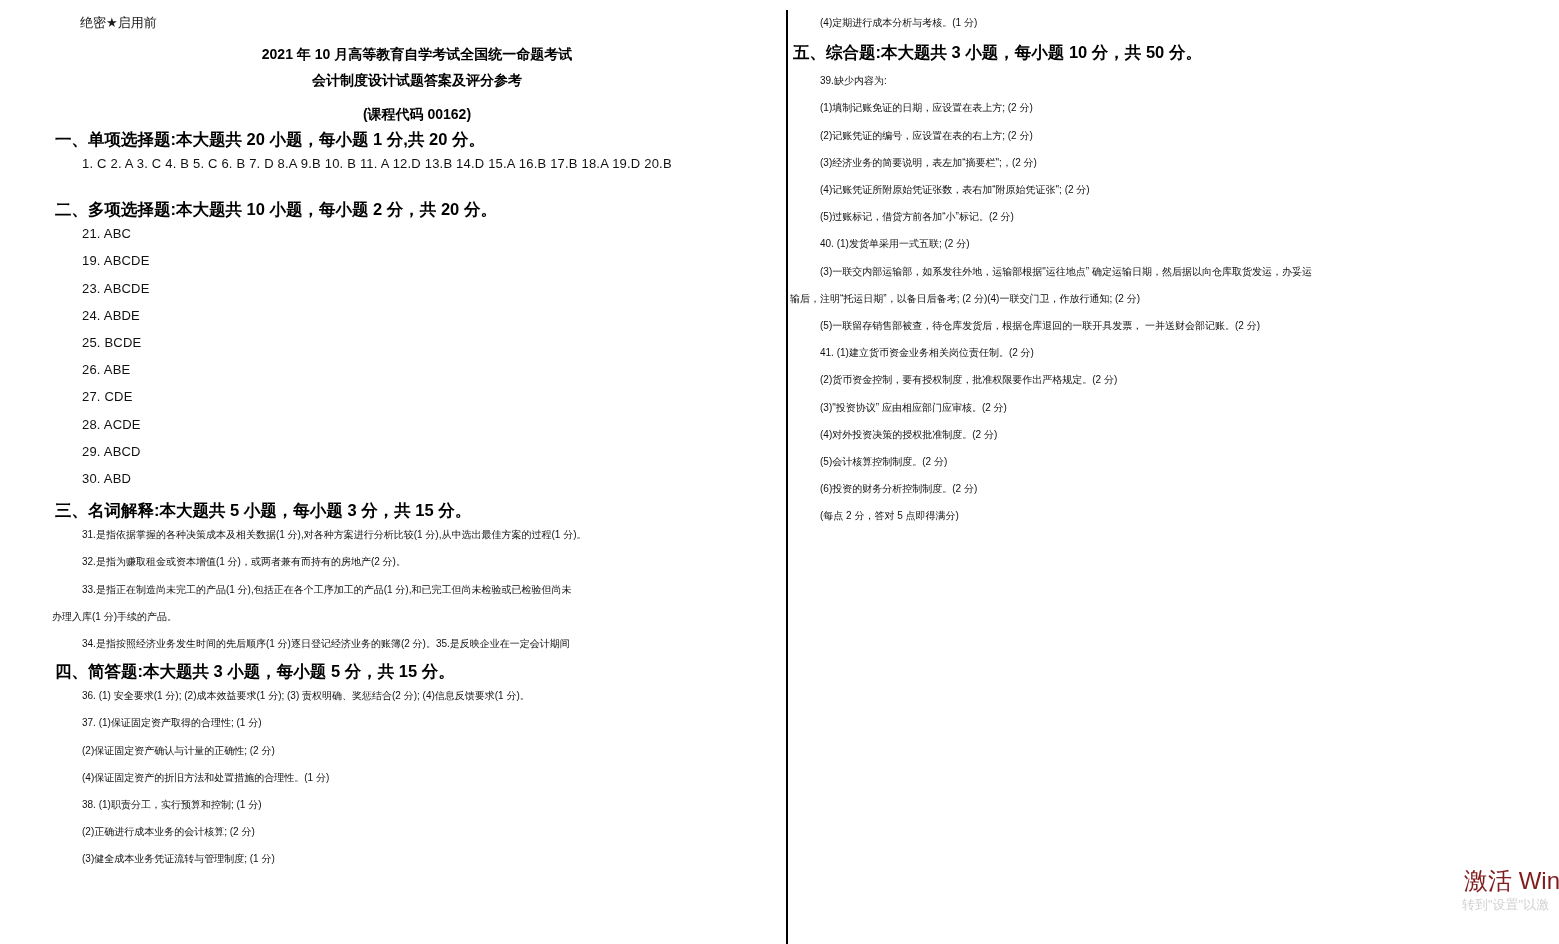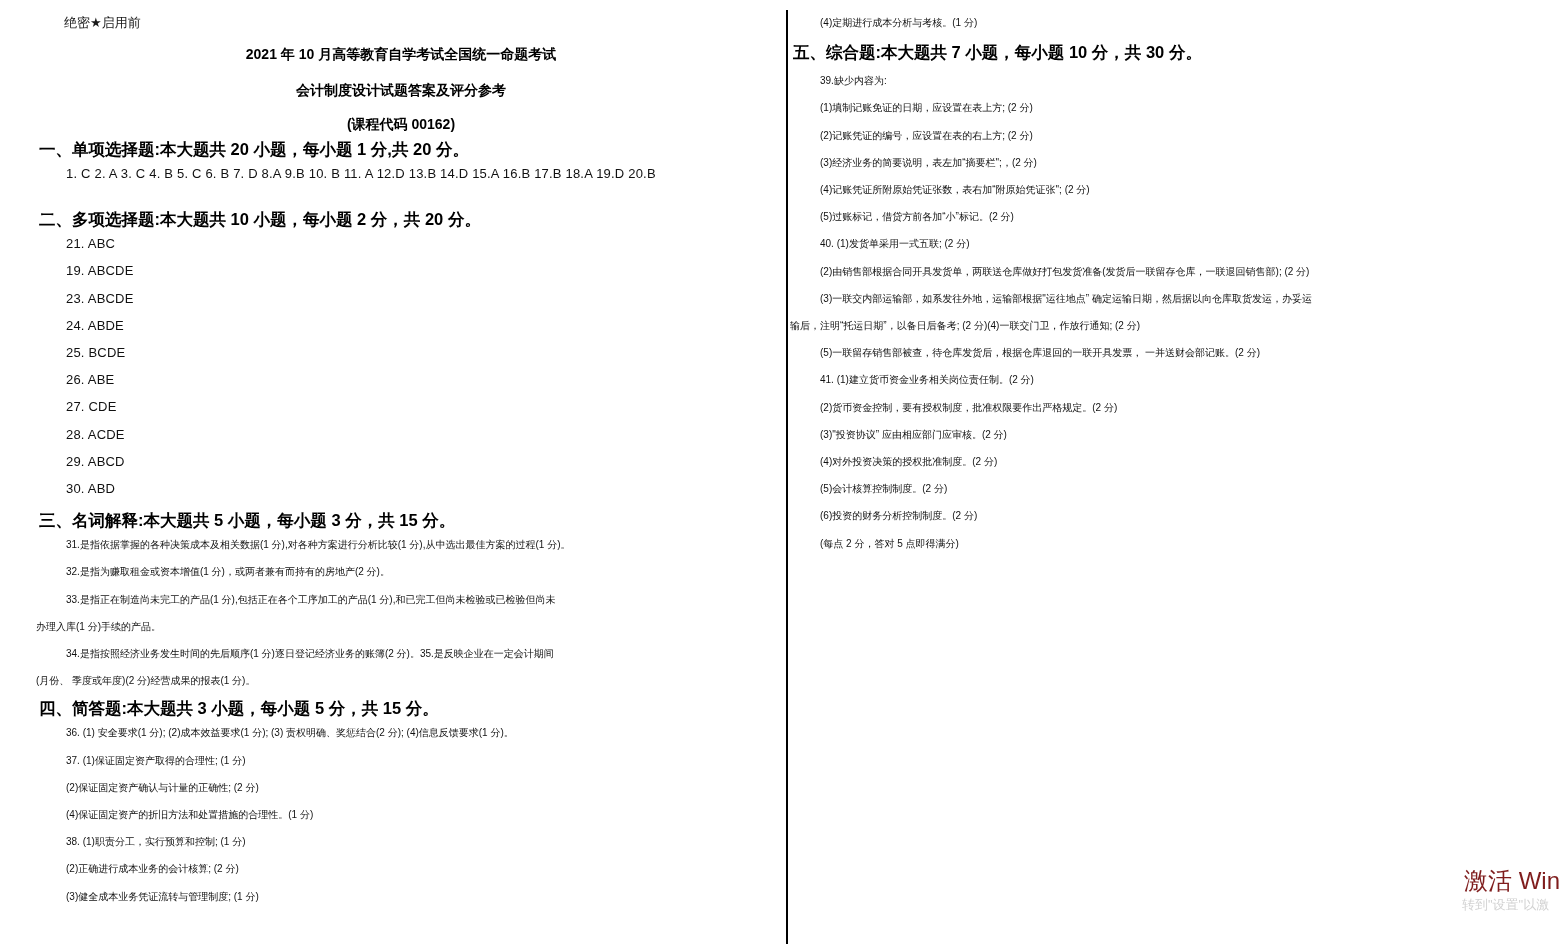--- a/index.html
+++ b/index.html
@@ -3,26 +3,26 @@
 <meta charset="utf-8">
 <style>
   html,body{margin:0;padding:0;}
   body{
     width:1559px;height:944px;background:#ffffff;overflow:hidden;position:relative;
     font-family:"Liberation Sans","DejaVu Sans",sans-serif;color:#111;
   }
   .page{position:absolute;inset:0;background:#fff;}
   .divider{position:absolute;left:786px;top:10px;width:2px;height:934px;background:#000;}
   .col{position:absolute;top:0;}
-  .col-left{left:36px;width:730px;}
+  .col-left{left:52px;width:730px;}
   .col-right{left:790px;width:760px;}
   .secret{padding-top:14px;margin-left:28px;font-size:13px;line-height:17px;color:#1a1a1a;}
   .t{font-size:14px;line-height:26px;font-weight:700;text-align:center;white-space:nowrap;color:#000;}
   .t1{margin-top:10px;}
-  .t2{margin-top:10px;text-align:center;}
+  .t2{text-align:center;}
   .t3{margin-top:8px;}
   .h{font-size:16.5px;line-height:21px;font-weight:700;white-space:nowrap;padding-left:3px;color:#000;margin:0;}
   .b{font-size:10px;line-height:27.2px;margin:0;white-space:nowrap;padding-left:30px;color:#111;}
   .b.fl{padding-left:0;}
   .b.latin{font-size:13px;letter-spacing:0.2px;}
   .pre-pad{padding-top:9px;}
   .wm{position:absolute;left:1464px;top:870px;white-space:nowrap;}
   .wm-l1{font-size:24px;line-height:22px;color:#7f1d1d;}
   .wm-l2{font-size:13px;line-height:17px;margin-top:4px;margin-left:-2px;color:#d2d2d2;}
 </style>
@@ -51,44 +51,42 @@
         <p class="b latin">27. CDE</p>
         <p class="b latin">28. ACDE</p>
         <p class="b latin">29. ABCD</p>
         <p class="b latin">30. ABD</p>
         <div class="h" style="margin-top: 8px;">三、名词解释:本大题共 5 小题，每小题 3 分，共 15 分。</div>
         <p class="b">31.是指依据掌握的各种决策成本及相关数据(1 分),对各种方案进行分析比较(1 分),从中选出最佳方案的过程(1 分)。</p>
         <p class="b">32.是指为赚取租金或资本增值(1 分)，或两者兼有而持有的房地产(2 分)。</p>
         <p class="b">33.是指正在制造尚未完工的产品(1 分),包括正在各个工序加工的产品(1 分),和已完工但尚未检验或已检验但尚未</p>
         <p class="b fl">办理入库(1 分)手续的产品。</p>
         <p class="b">34.是指按照经济业务发生时间的先后顺序(1 分)逐日登记经济业务的账簿(2 分)。35.是反映企业在一定会计期间</p>
-        <p class="b fl">(月份、 季度或年度)(2 分)经营成果的报表(1 分)。</p>
         <div class="h" style="margin-top: 4px;">四、简答题:本大题共 3 小题，每小题 5 分，共 15 分。</div>
         <p class="b">36. (1) 安全要求(1 分); (2)成本效益要求(1 分); (3) 责权明确、奖惩结合(2 分); (4)信息反馈要求(1 分)。</p>
         <p class="b">37. (1)保证固定资产取得的合理性; (1 分)</p>
         <p class="b">(2)保证固定资产确认与计量的正确性; (2 分)</p>
         <p class="b">(4)保证固定资产的折旧方法和处置措施的合理性。(1 分)</p>
         <p class="b">38. (1)职责分工，实行预算和控制; (1 分)</p>
         <p class="b">(2)正确进行成本业务的会计核算; (2 分)</p>
         <p class="b">(3)健全成本业务凭证流转与管理制度; (1 分)</p>
       </div>
   </div>
 
   <div class="col col-right">
     <div id="right-content">
         <p class="b pre-pad">(4)定期进行成本分析与考核。(1 分)</p>
-        <div class="h" style="margin-top: 6px; margin-bottom: 4px;">五、综合题:本大题共 7 小题，每小题 10 分，共 30 分。</div>
+        <div class="h" style="margin-top: 6px; margin-bottom: 4px;">五、综合题:本大题共 3 小题，每小题 10 分，共 50 分。</div>
         <p class="b">39.缺少内容为:</p>
         <p class="b">(1)填制记账免证的日期，应设置在表上方; (2 分)</p>
         <p class="b">(2)记账凭证的编号，应设置在表的右上方; (2 分)</p>
         <p class="b">(3)经济业务的简要说明，表左加“摘要栏";，(2 分)</p>
         <p class="b">(4)记账凭证所附原始凭证张数，表右加“附原始凭证张"; (2 分)</p>
         <p class="b">(5)过账标记，借贷方前各加“小”标记。(2 分)</p>
         <p class="b">40. (1)发货单采用一式五联; (2 分)</p>
-        <p class="b">(2)由销售部根据合同开具发货单，两联送仓库做好打包发货准备(发货后一联留存仓库，一联退回销售部); (2 分)</p>
         <p class="b">(3)一联交内部运输部，如系发往外地，运输部根据"运往地点” 确定运输日期，然后据以向仓库取货发运，办妥运</p>
         <p class="b fl">输后，注明“托运日期”，以备日后备考; (2 分)(4)一联交门卫，作放行通知; (2 分)</p>
         <p class="b">(5)一联留存销售部被查，待仓库发货后，根据仓库退回的一联开具发票， 一并送财会部记账。(2 分)</p>
         <p class="b">41. (1)建立货币资金业务相关岗位责任制。(2 分)</p>
         <p class="b">(2)货币资金控制，要有授权制度，批准权限要作出严格规定。(2 分)</p>
         <p class="b">(3)"投资协议” 应由相应部门应审核。(2 分)</p>
         <p class="b">(4)对外投资决策的授权批准制度。(2 分)</p>
         <p class="b">(5)会计核算控制制度。(2 分)</p>
         <p class="b">(6)投资的财务分析控制制度。(2 分)</p>
         <p class="b">(每点 2 分，答对 5 点即得满分)</p>

